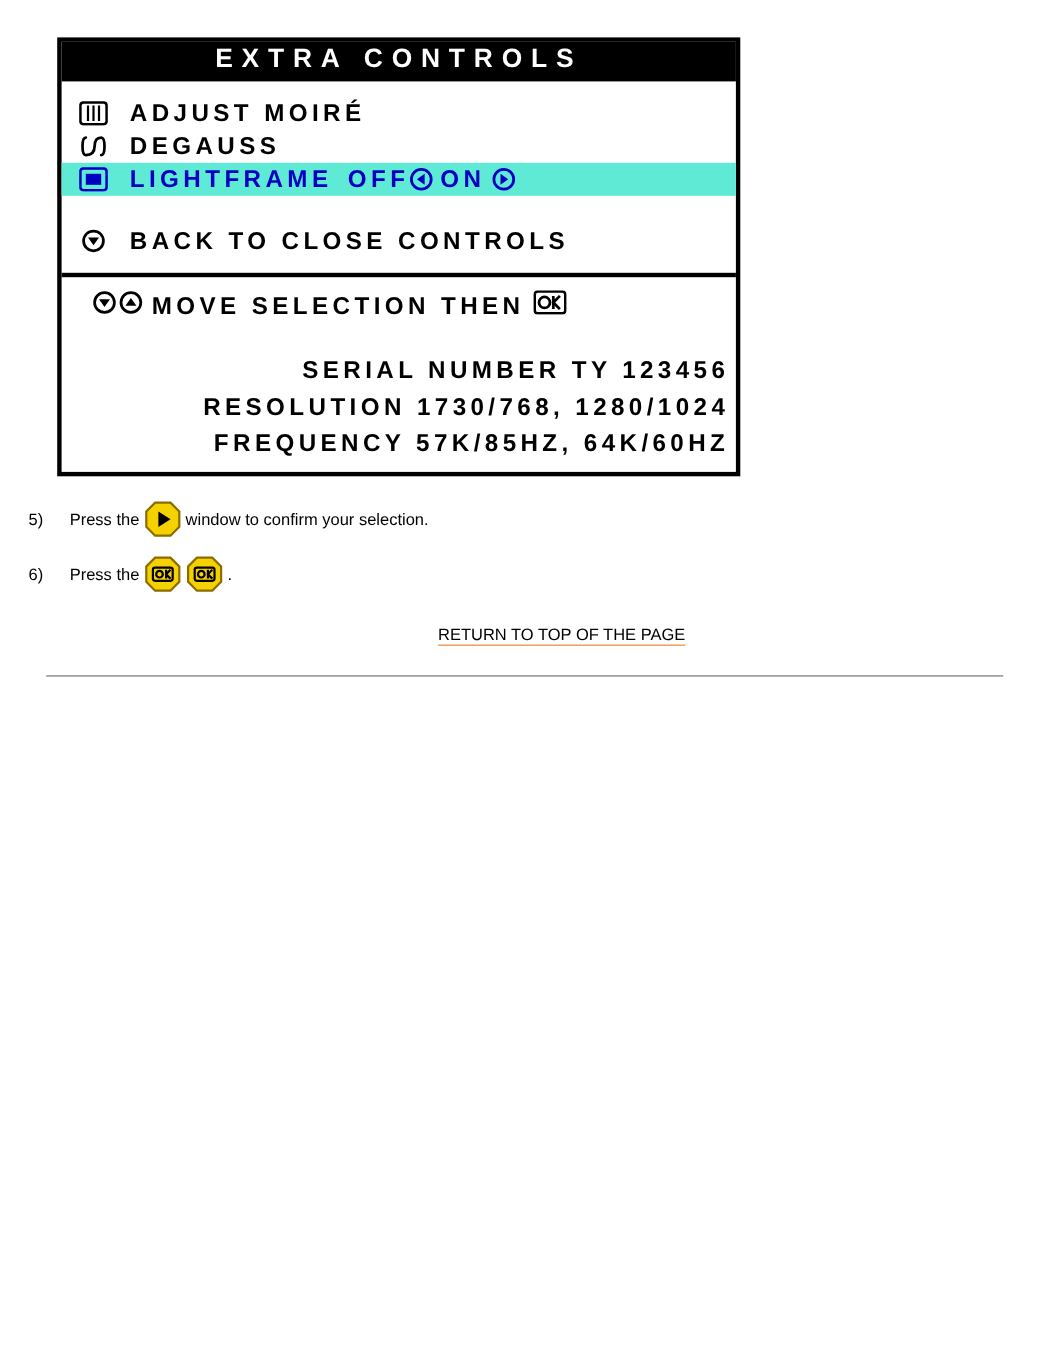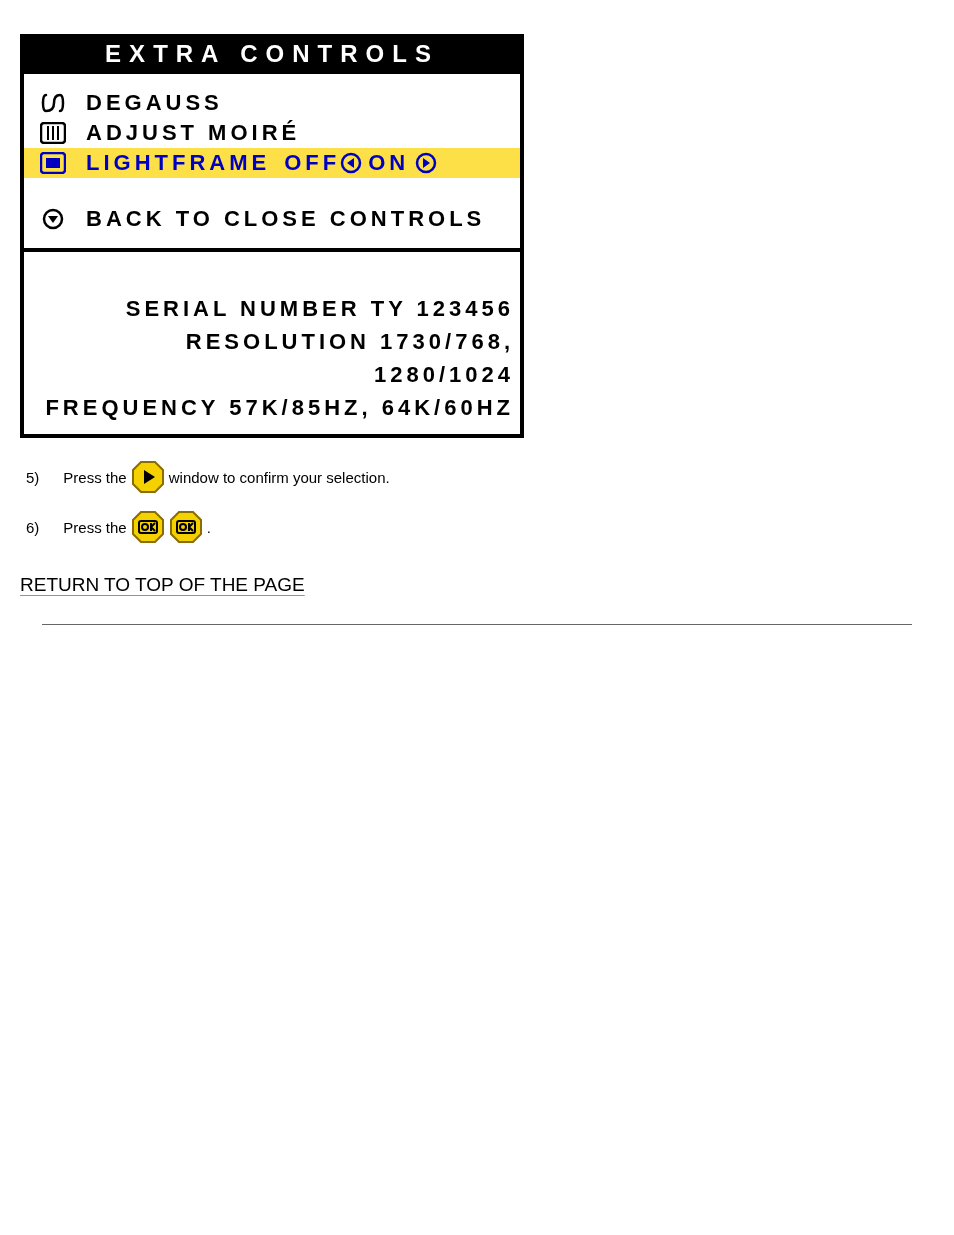--- a/index.html
+++ b/index.html
@@ -8,23 +8,24 @@
     box-sizing: border-box;
   }
   body {
     width: 954px;
     height: 1235px;
     background: #fff;
     font-family: Arial, Helvetica, sans-serif;
     padding: 34px 20px;
   }
   .osd-container {
-    width: 504px;
+    width: 621px;
     border: 4px solid #000;
     background: #fff;
+    margin-left: 32px;
   }
   .osd-title {
     background: #000;
     color: #fff;
     font-weight: bold;
     font-size: 24px;
     letter-spacing: 8px;
     text-align: center;
     padding: 2px 0 6px 0;
   }
@@ -41,21 +42,21 @@
   }
   .osd-item .icon {
     width: 30px;
     display: inline-flex;
     justify-content: center;
     align-items: center;
     margin-right: 18px;
   }
   .osd-item .icon svg { display:block; }
   .osd-item.highlight {
-    background: #fde047;
+    background: #5eead4;
     color: #0000C0;
     margin: 0 -6px 0 -14px;
     padding-left: 14px;
     padding-right: 6px;
   }
   .osd-inline-icon {
     display:inline-flex;
     vertical-align: -3px;
   }
   .osd-gap { height: 26px; }
@@ -95,63 +96,63 @@
   }
   .step-num { margin-right: 20px; margin-left:6px;}
   .octa-btn {
     width: 34px; height: 34px;
     display:inline-flex;
     align-items:center;
     justify-content:center;
   }
   .return-link {
     display:block;
-    text-align:left;
+    text-align:right;
     width: 603px;
     color:#000;
     text-decoration: underline;
     text-decoration-color: #E67E22;
     text-underline-offset: 4px;
-    font-size: 19px;
+    font-size: 15px;
     margin-top: 30px;
   }
   hr.full {
     margin: 28px 22px 0 22px;
     border:none;
     border-top:1px solid #666;
   }
 </style>
 </head>
 <body>
 
 <div class="osd-container">
   <div class="osd-title">EXTRA CONTROLS</div>
   <div class="osd-body">
-
-    <div class="osd-item">
-      <span class="icon">
-        <svg width="26" height="22" viewBox="0 0 26 22">
-            <path d="M6 3 Q3 3 3 11 Q3 19 6 19 Q14 19 14 11 Q14 3 20 3 Q23 3 23 11 Q23 19 20 19" fill="none" stroke="#000" stroke-width="2.5" stroke-linecap="round"></path>
-          </svg>
-      </span>
-      <span>DEGAUSS</span>
-    </div>
 
     <div class="osd-item">
       <span class="icon">
         <svg width="26" height="22" viewBox="0 0 26 22">
             <rect x="1" y="1" width="24" height="20" rx="3" fill="none" stroke="#000" stroke-width="2.5"></rect>
             <line x1="8" y1="4" x2="8" y2="18" stroke="#000" stroke-width="2"></line>
             <line x1="13" y1="4" x2="13" y2="18" stroke="#000" stroke-width="2"></line>
             <line x1="18" y1="4" x2="18" y2="18" stroke="#000" stroke-width="2"></line>
           </svg>
       </span>
       <span>ADJUST MOIRÉ</span>
     </div>
 
+    <div class="osd-item">
+      <span class="icon">
+        <svg width="26" height="22" viewBox="0 0 26 22">
+            <path d="M6 3 Q3 3 3 11 Q3 19 6 19 Q14 19 14 11 Q14 3 20 3 Q23 3 23 11 Q23 19 20 19" fill="none" stroke="#000" stroke-width="2.5" stroke-linecap="round"></path>
+          </svg>
+      </span>
+      <span>DEGAUSS</span>
+    </div>
+
     <div class="osd-item highlight">
       <span class="icon">
         <svg width="26" height="22" viewBox="0 0 26 22">
             <rect x="1" y="1" width="24" height="20" rx="3" fill="none" stroke="#0000C0" stroke-width="2.5"></rect>
             <rect x="6" y="6" width="14" height="10" fill="#0000C0"></rect>
           </svg>
       </span>
       <span>LIGHTFRAME</span>
       <span style="width:14px;"></span>
       <span>OFF</span>
@@ -179,20 +180,42 @@
         <svg width="22" height="22" viewBox="0 0 22 22">
             <circle cx="11" cy="11" r="9" fill="none" stroke="#000" stroke-width="2.5"></circle>
             <polygon points="6,8 16,8 11,15" fill="#000"></polygon>
           </svg>
       </span>
       <span>BACK TO CLOSE CONTROLS</span>
     </div>
 
     <div class="osd-divider"></div>
 
+    <div class="osd-hint">
+      <span>
+        <svg width="22" height="22" viewBox="0 0 22 22">
+            <circle cx="11" cy="11" r="9" fill="none" stroke="#000" stroke-width="2.5"></circle>
+            <polygon points="6,8 16,8 11,15" fill="#000"></polygon>
+          </svg>
+      </span>
+      <span style="margin-left:-6px;">
+        <svg width="22" height="22" viewBox="0 0 22 22">
+            <circle cx="11" cy="11" r="9" fill="none" stroke="#000" stroke-width="2.5"></circle>
+            <polygon points="6,14 16,14 11,7" fill="#000"></polygon>
+          </svg>
+      </span>
+      <span>MOVE SELECTION THEN</span>
+      <span>
+        <svg width="30" height="22" viewBox="0 0 30 22">
+            <rect x="1" y="1" width="28" height="20" rx="3" fill="none" stroke="#000" stroke-width="2.5"></rect>
+            <circle cx="10" cy="11" r="5" fill="none" stroke="#000" stroke-width="2.5"></circle>
+            <path d="M18 5 L18 17 M18 11 L24 5 M18 11 L24 17" stroke="#000" stroke-width="2.5" fill="none"></path>
+          </svg>
+      </span>
+    </div>
 
     <div class="osd-info">
       <div>SERIAL NUMBER TY 123456</div>
       <div>RESOLUTION 1730/768, 1280/1024</div>
       <div>FREQUENCY 57K/85HZ, 64K/60HZ</div>
     </div>
   </div>
 </div>
 
 <div class="instr-section">

